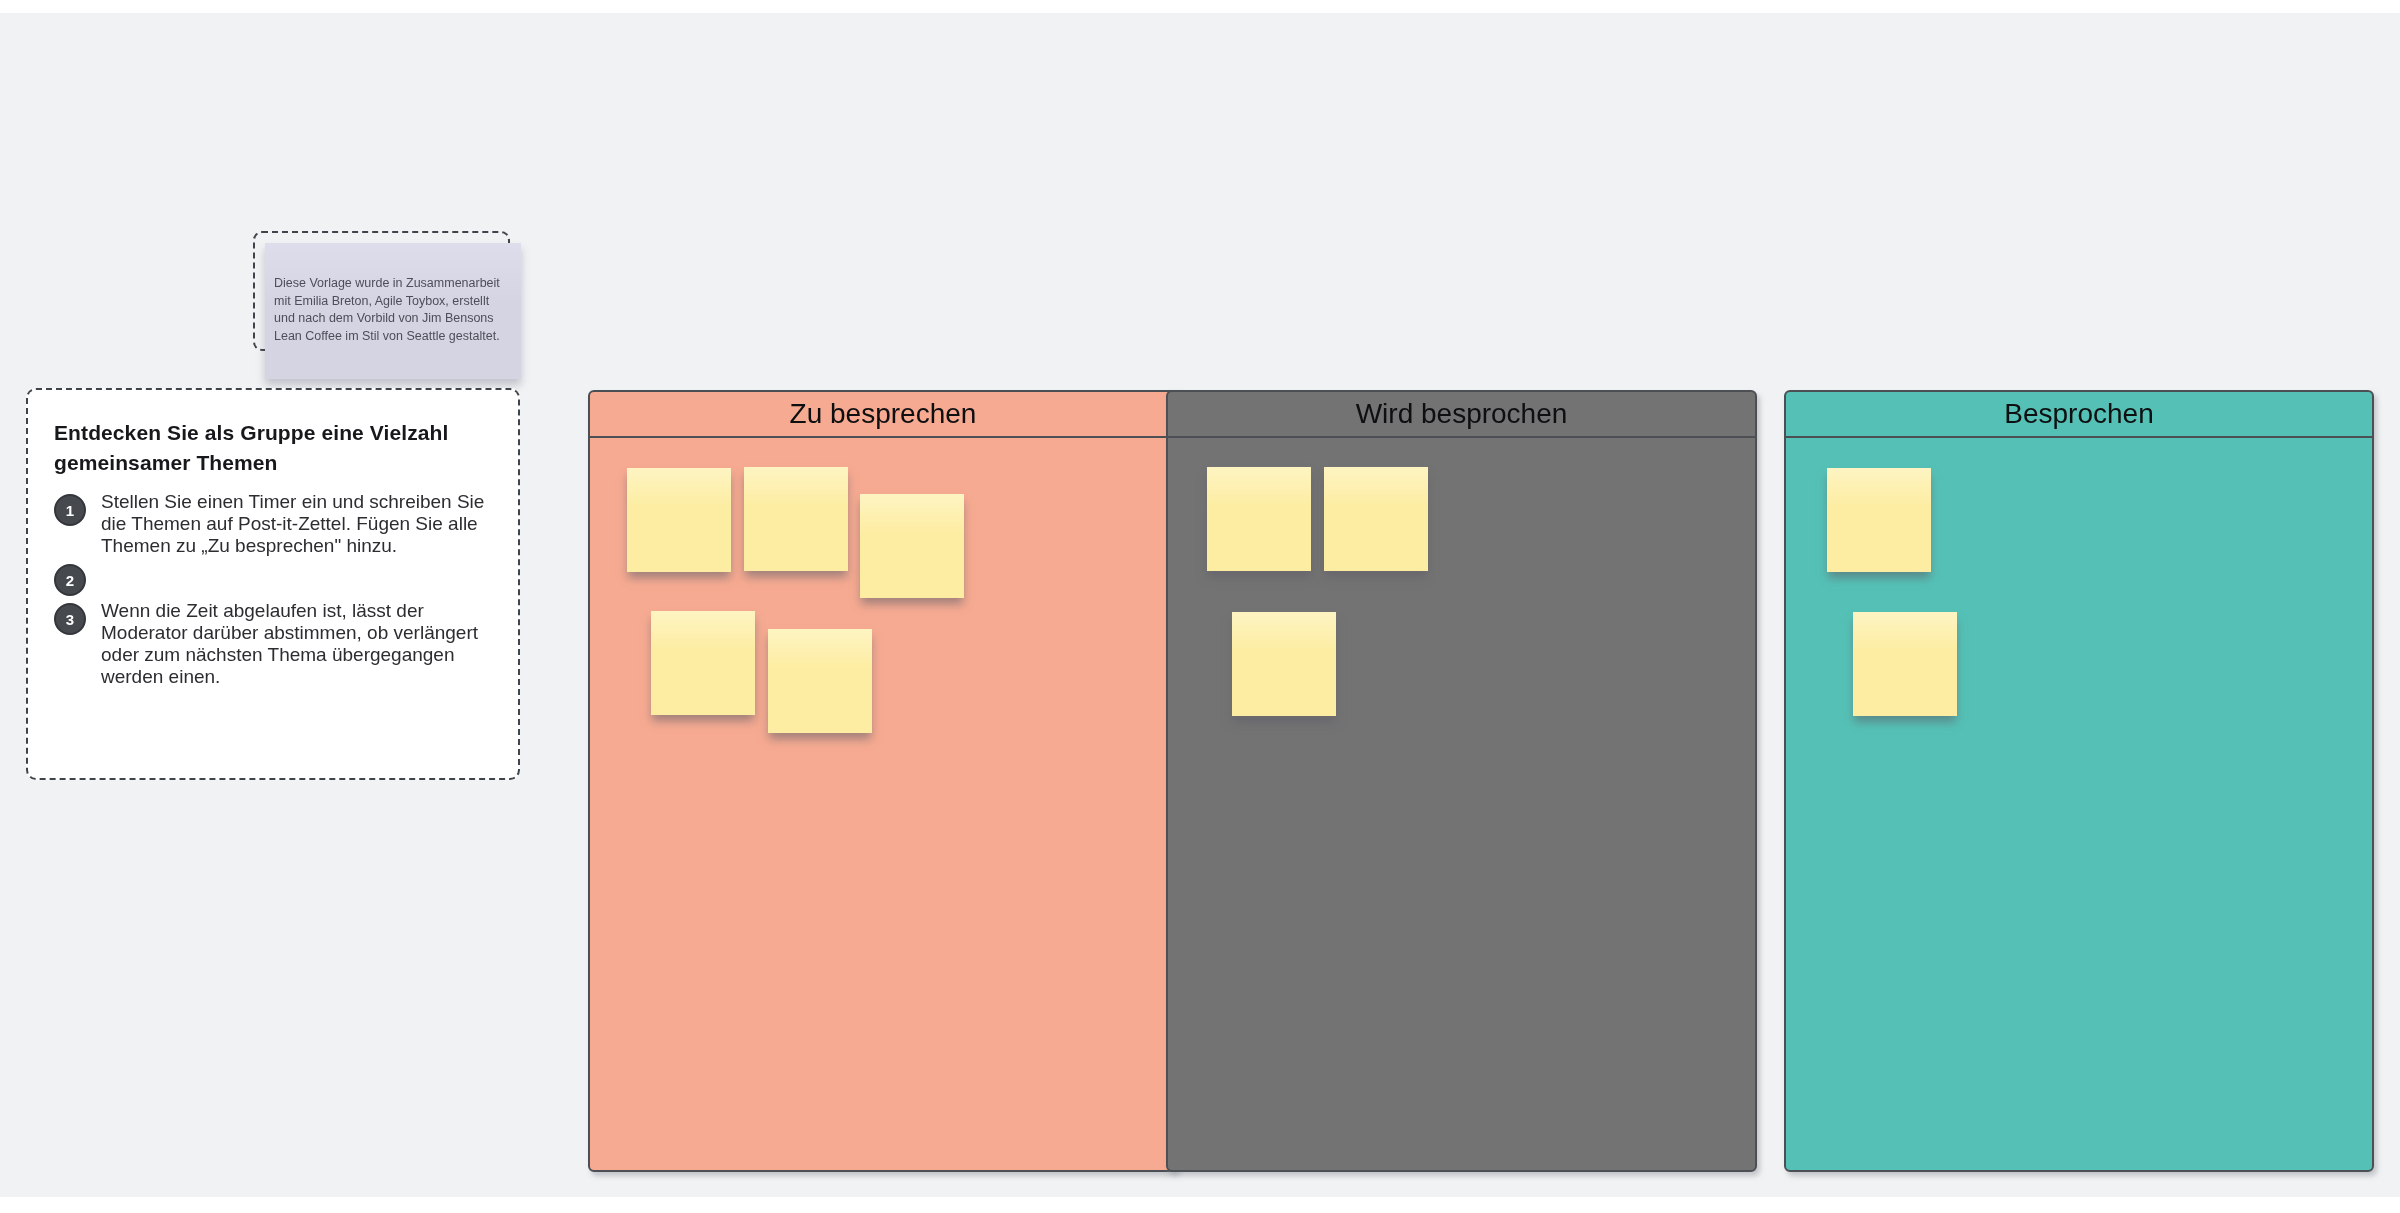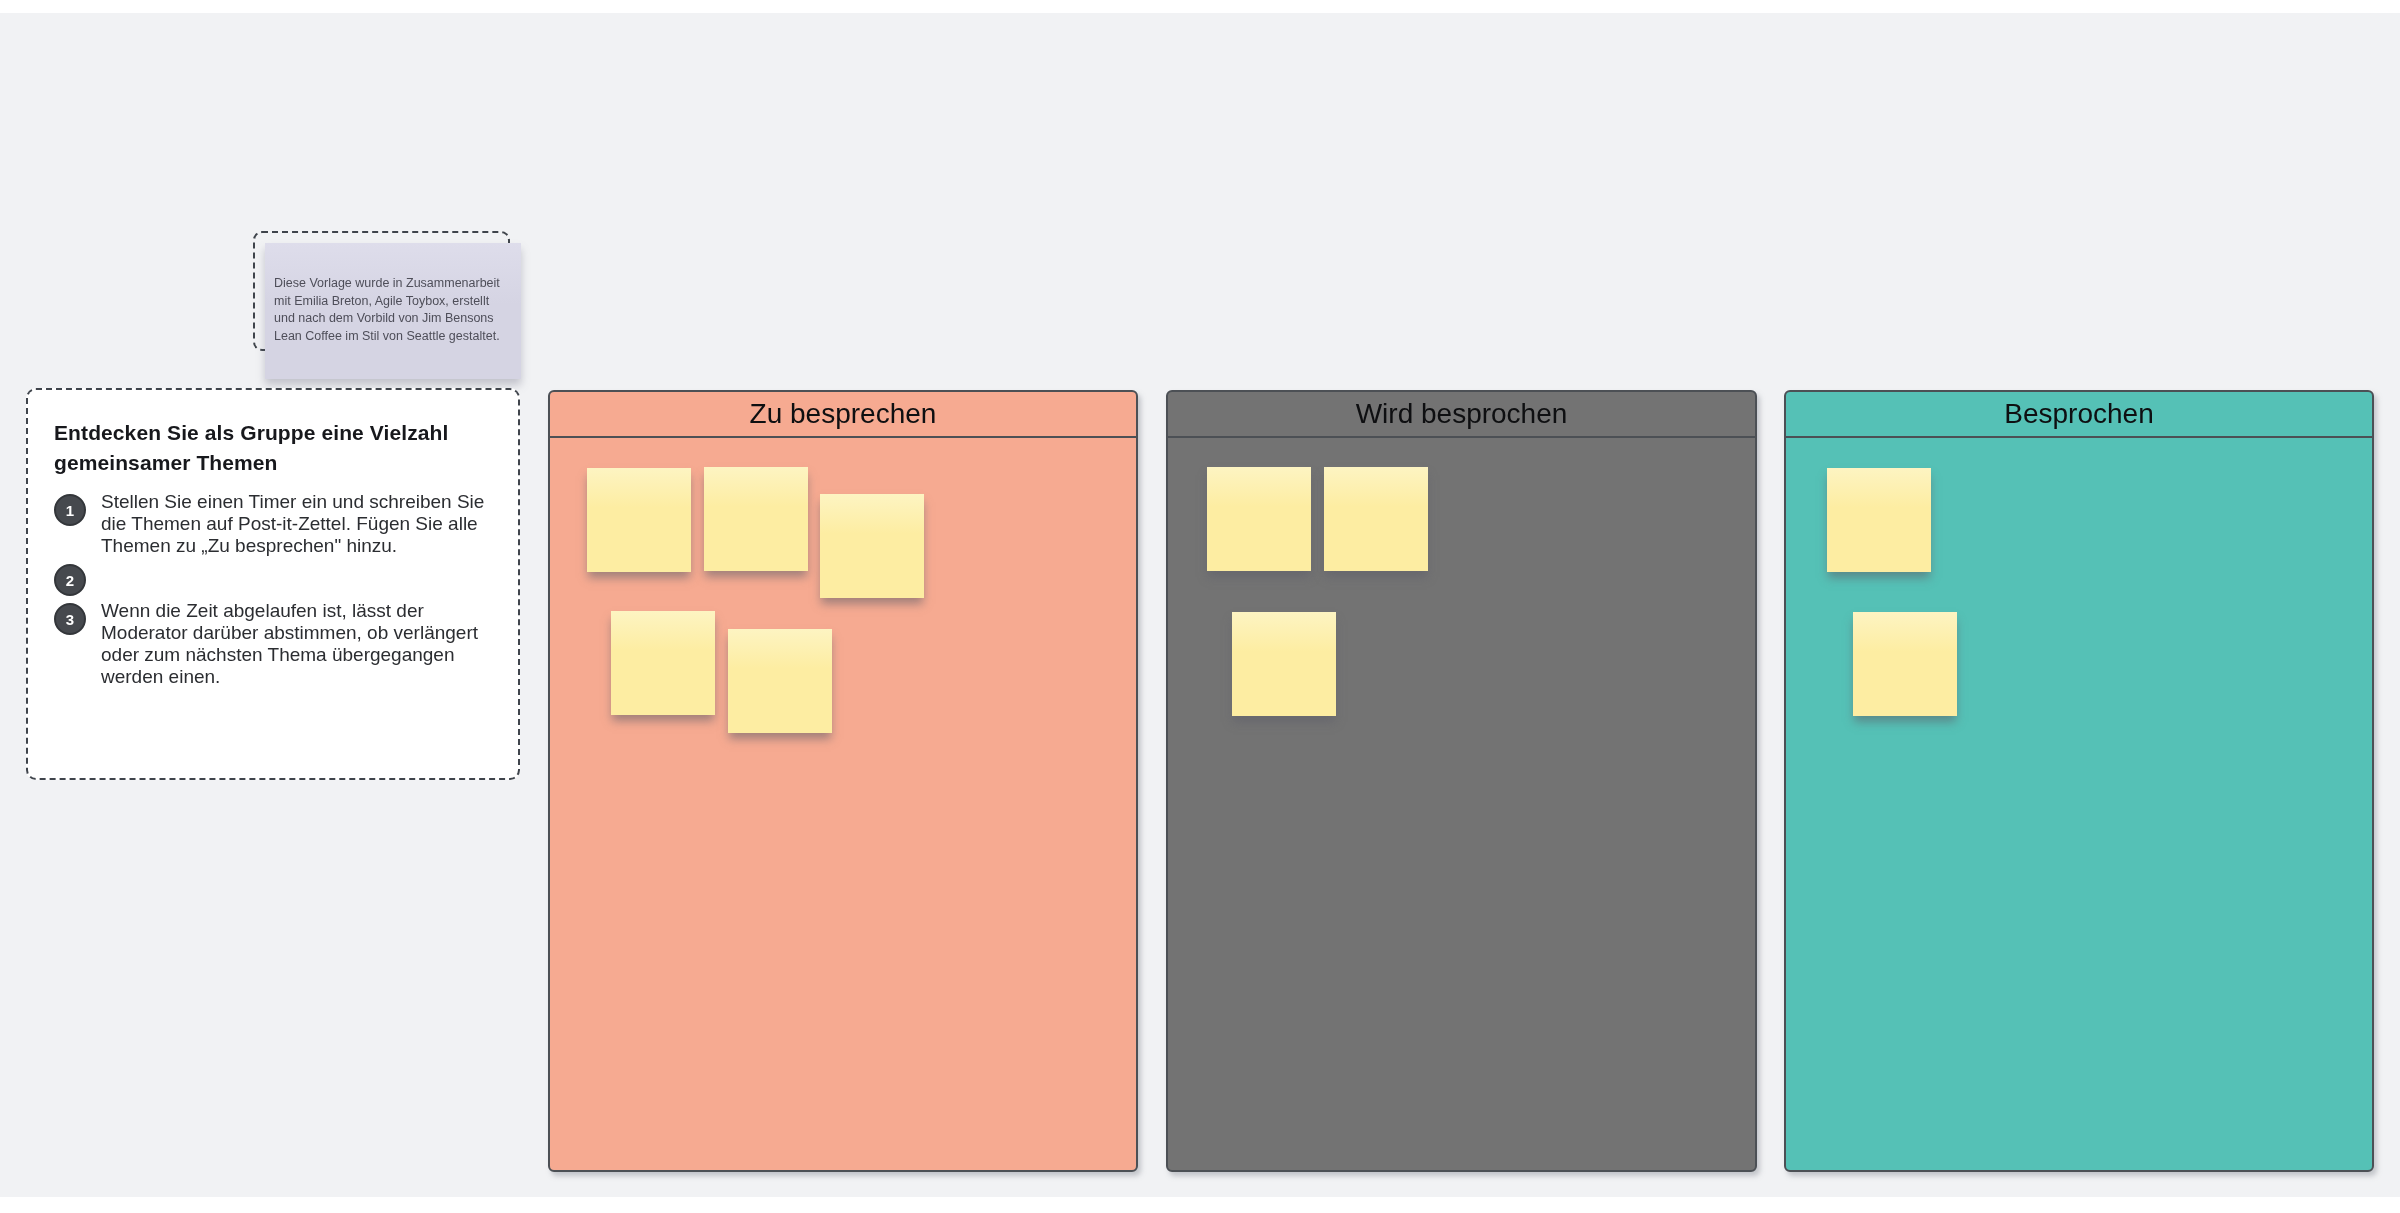--- a/index.html
+++ b/index.html
@@ -89,21 +89,21 @@
   <div class="step">
     <div class="step-num">2</div>
   </div>
 
   <div class="step">
     <div class="step-num">3</div>
     <div class="step-text">Wenn die Zeit abgelaufen ist, lässt der Moderator darüber abstimmen, ob verlängert oder zum nächsten Thema übergegangen werden einen.</div>
   </div>
 </div>
 
-<div class="column" id="col-0" style="background: rgb(246, 170, 145);">
+<div class="column" id="col-0" style="background: rgb(246, 170, 145); margin-left: 40px;">
   <div class="col-header">
     <span>Zu besprechen</span>
   </div>
 <div class="sticky" style="left: 37px; top: 76px;"></div>
     <div class="sticky" style="left: 154px; top: 75px;"></div>
     <div class="sticky" style="left: 270px; top: 102px;"></div>
     <div class="sticky" style="left: 61px; top: 219px;"></div>
     <div class="sticky" style="left: 178px; top: 237px;"></div>
   </div>
 

